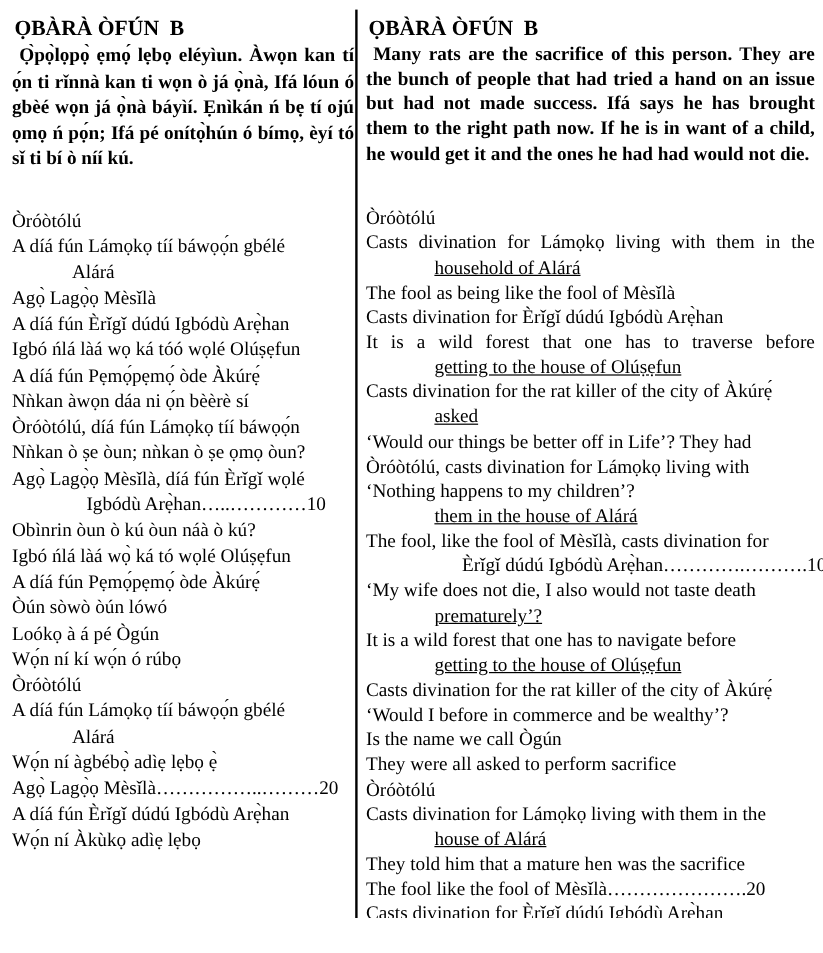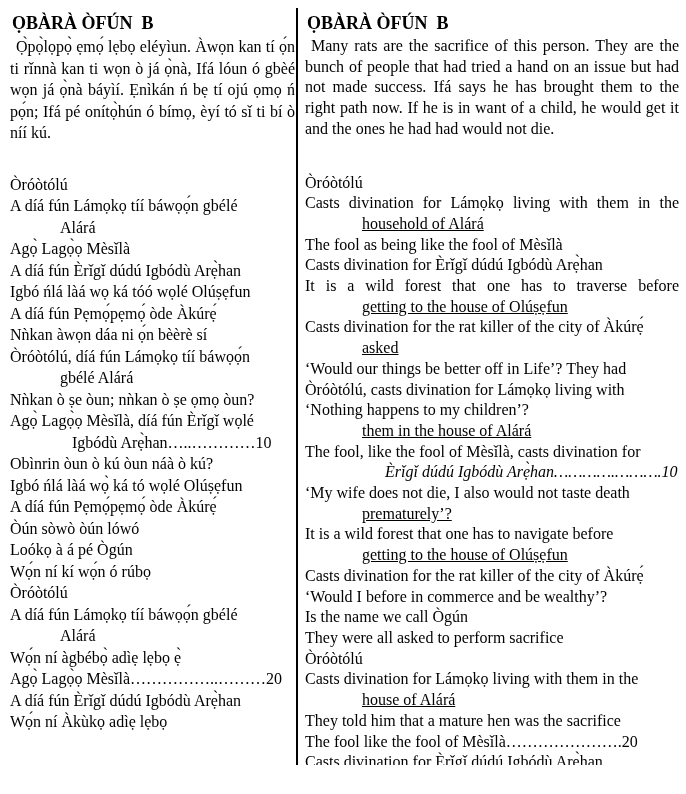--- a/index.html
+++ b/index.html
@@ -24,28 +24,29 @@
     font-weight:bold;
     font-size:18px;
     line-height:23px;
     white-space:pre;
     margin:0 0 1px 2px;
   }
   .para {
     margin:0;
     text-align:justify;
     text-indent:6px;
+    font-weight:bold;
   }
   .gap-left  { height:30px; }
   .gap-right { height:33px; }
   .vline { white-space:pre; }
   .left  .ind1 { padding-left:50px; }
   .left  .ind2 { padding-left:62px; }
   .right .ind1 { padding-left:57px;text-decoration:underline; }
-  .right .ind2 { padding-left:80px;font-style:italic; }
+  .right .ind2 { padding-left:80px; }
   .stretch {
     white-space:normal;
     text-align:justify;
     text-align-last:justify;
   }
 </style>
 </head>
 <body>
 
 <div class="page">
@@ -57,21 +58,20 @@
     <div class="verse">
         <div class="vline">Òróòtólú</div>
         <div class="vline">A díá fún Lámọkọ tíí báwọọ́n gbélé</div>
         <div class="vline ind1">Alárá</div>
         <div class="vline">Agọ̀ Lagọ̀ọ Mèsǐlà</div>
         <div class="vline">A díá fún Èrǐgǐ dúdú Igbódù Arẹ̀han</div>
         <div class="vline">Igbó ńlá làá wọ ká tóó wọlé Olúṣẹfun</div>
         <div class="vline">A díá fún Pẹmọ́pẹmọ́ òde Àkúrẹ́</div>
         <div class="vline">Nǹkan àwọn dáa ni ọ́n bèèrè sí</div>
         <div class="vline">Òróòtólú, díá fún Lámọkọ tíí báwọọ́n</div>
-        <div class="vline ind1">gbélé Alárá</div>
         <div class="vline">Nǹkan ò ṣe òun; nǹkan ò ṣe ọmọ òun?</div>
         <div class="vline">Agọ̀ Lagọ̀ọ Mèsǐlà, díá fún Èrǐgǐ wọlé</div>
         <div class="vline ind2">Igbódù Arẹ̀han…..…………10</div>
         <div class="vline">Obìnrin òun ò kú òun náà ò kú?</div>
         <div class="vline">Igbó ńlá làá wọ̀ ká tó wọlé Olúṣẹfun</div>
         <div class="vline">A díá fún Pẹmọ́pẹmọ́ òde Àkúrẹ́</div>
         <div class="vline">Òún sòwò òún lówó</div>
         <div class="vline">Loókọ à á pé Ògún</div>
         <div class="vline">Wọ́n ní kí wọ́n ó rúbọ</div>
         <div class="vline">Òróòtólú</div>

